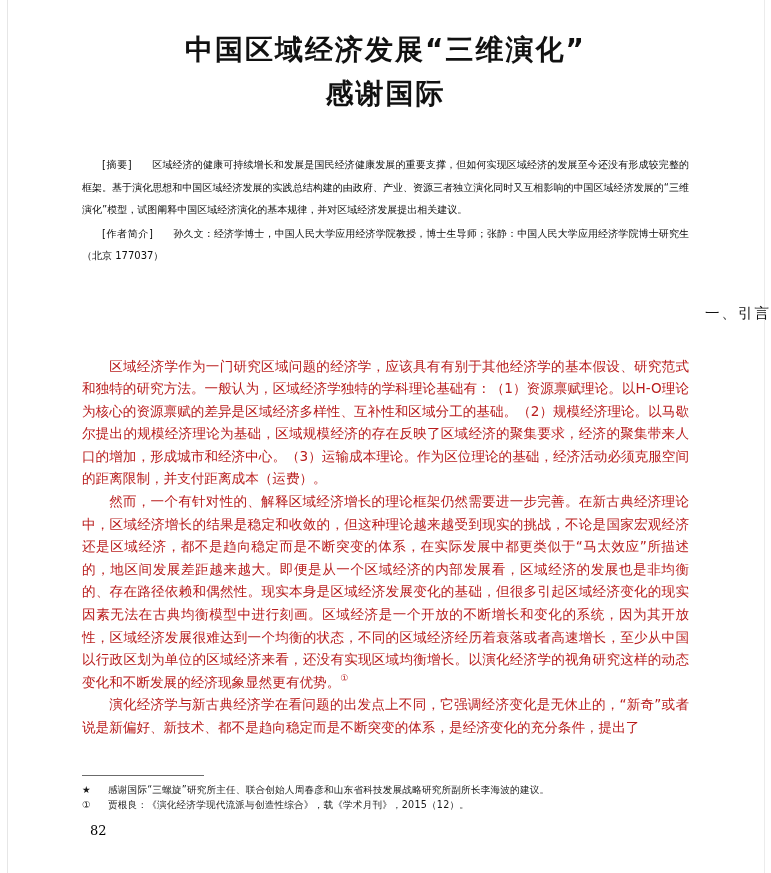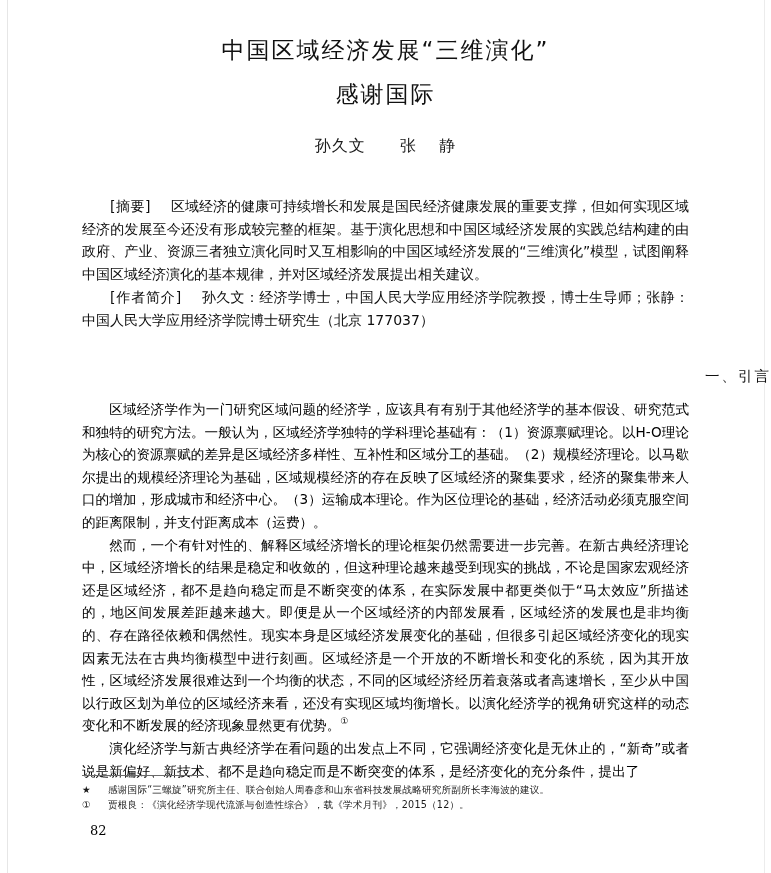--- a/index.html
+++ b/index.html
@@ -39,42 +39,42 @@
     top: 0;
     width: 771px;
   }
 
   
   .title-block {
     margin-top: 28px;
     text-align: center;
   }
   .title-line {
-    font-size: 23px;
-    font-weight: 400;
+    font-size: 28px;
+    font-weight: 700;
     letter-spacing: 2px;
     line-height: 44px;
     color: #111111;
   }
 
   
   .authors {
     margin-top: 20px;
     text-align: center;
     font-size: 16px;
     letter-spacing: 1px;
     color: #1a1a1a;
   }
   .author-gap { display: inline-block; width: 22px; }
   .author-inner-gap { display: inline-block; width: 10px; }
 
   
   .meta-block {
     margin: 38px 82px 0 82px;
-    font-size: 14px;
+    font-size: 10px;
     line-height: 22.5px;
     color: #0d0d0d;
     text-align: justify;
     text-justify: inter-ideograph;
   }
   .meta-para {
     text-indent: 2em;
     margin: 0 0 0 0;
   }
   .meta-para + .meta-para { margin-top: 1px; }
@@ -85,24 +85,24 @@
   .section-heading {
     margin-top: 36px;
     text-align: right;
     font-size: 14.5px;
     letter-spacing: 2px;
     color: #111111;
   }
 
   
   .body-block {
-    margin: 12px 82px 0 82px;
+    margin: 32px 82px 0 82px;
     font-size: 13.6px;
     line-height: 22.6px;
-    color: #000000;
+    color: #b91c1c;
     text-align: justify;
     text-justify: inter-ideograph;
   }
   .body-para {
     text-indent: 2em;
     margin: 0;
   }
   sup.fn {
     font-size: 9px;
     vertical-align: super;
@@ -153,27 +153,20 @@
   <div class="page-edge-left"></div>
   <div class="page-edge-right"></div>
 
   <div class="content">
 
     <div class="title-block">
       <div class="title-line">中国区域经济发展“三维演化”</div>
       <div class="title-line">感谢国际</div>
     </div>
 
-    <div class="authors">
-      <span>孙久文</span>
-      <span class="author-gap"></span>
-      <span>张</span>
-      <span class="author-inner-gap"></span>
-      <span>静</span>
-    </div>
 
     <div class="meta-block">
       <p class="meta-para">
         <span class="tag">[摘要]</span><span class="tag-gap"></span><span>区域经济的健康可持续增长和发展是国民经济健康发展的重要支撑，但如何实现区域经济的发展至今还没有形成较完整的框架。基于演化思想和中国区域经济发展的实践总结构建的由政府、产业、资源三者独立演化同时又互相影响的中国区域经济发展的“三维演化”模型，试图阐释中国区域经济演化的基本规律，并对区域经济发展提出相关建议。</span>
       </p>
       <p class="meta-para">
         <span class="tag">[作者简介]</span><span class="tag-gap"></span><span>孙久文：经济学博士，中国人民大学应用经济学院教授，博士生导师；张静：中国人民大学应用经济学院博士研究生（北京 177037）</span>
       </p>
     </div>
 

